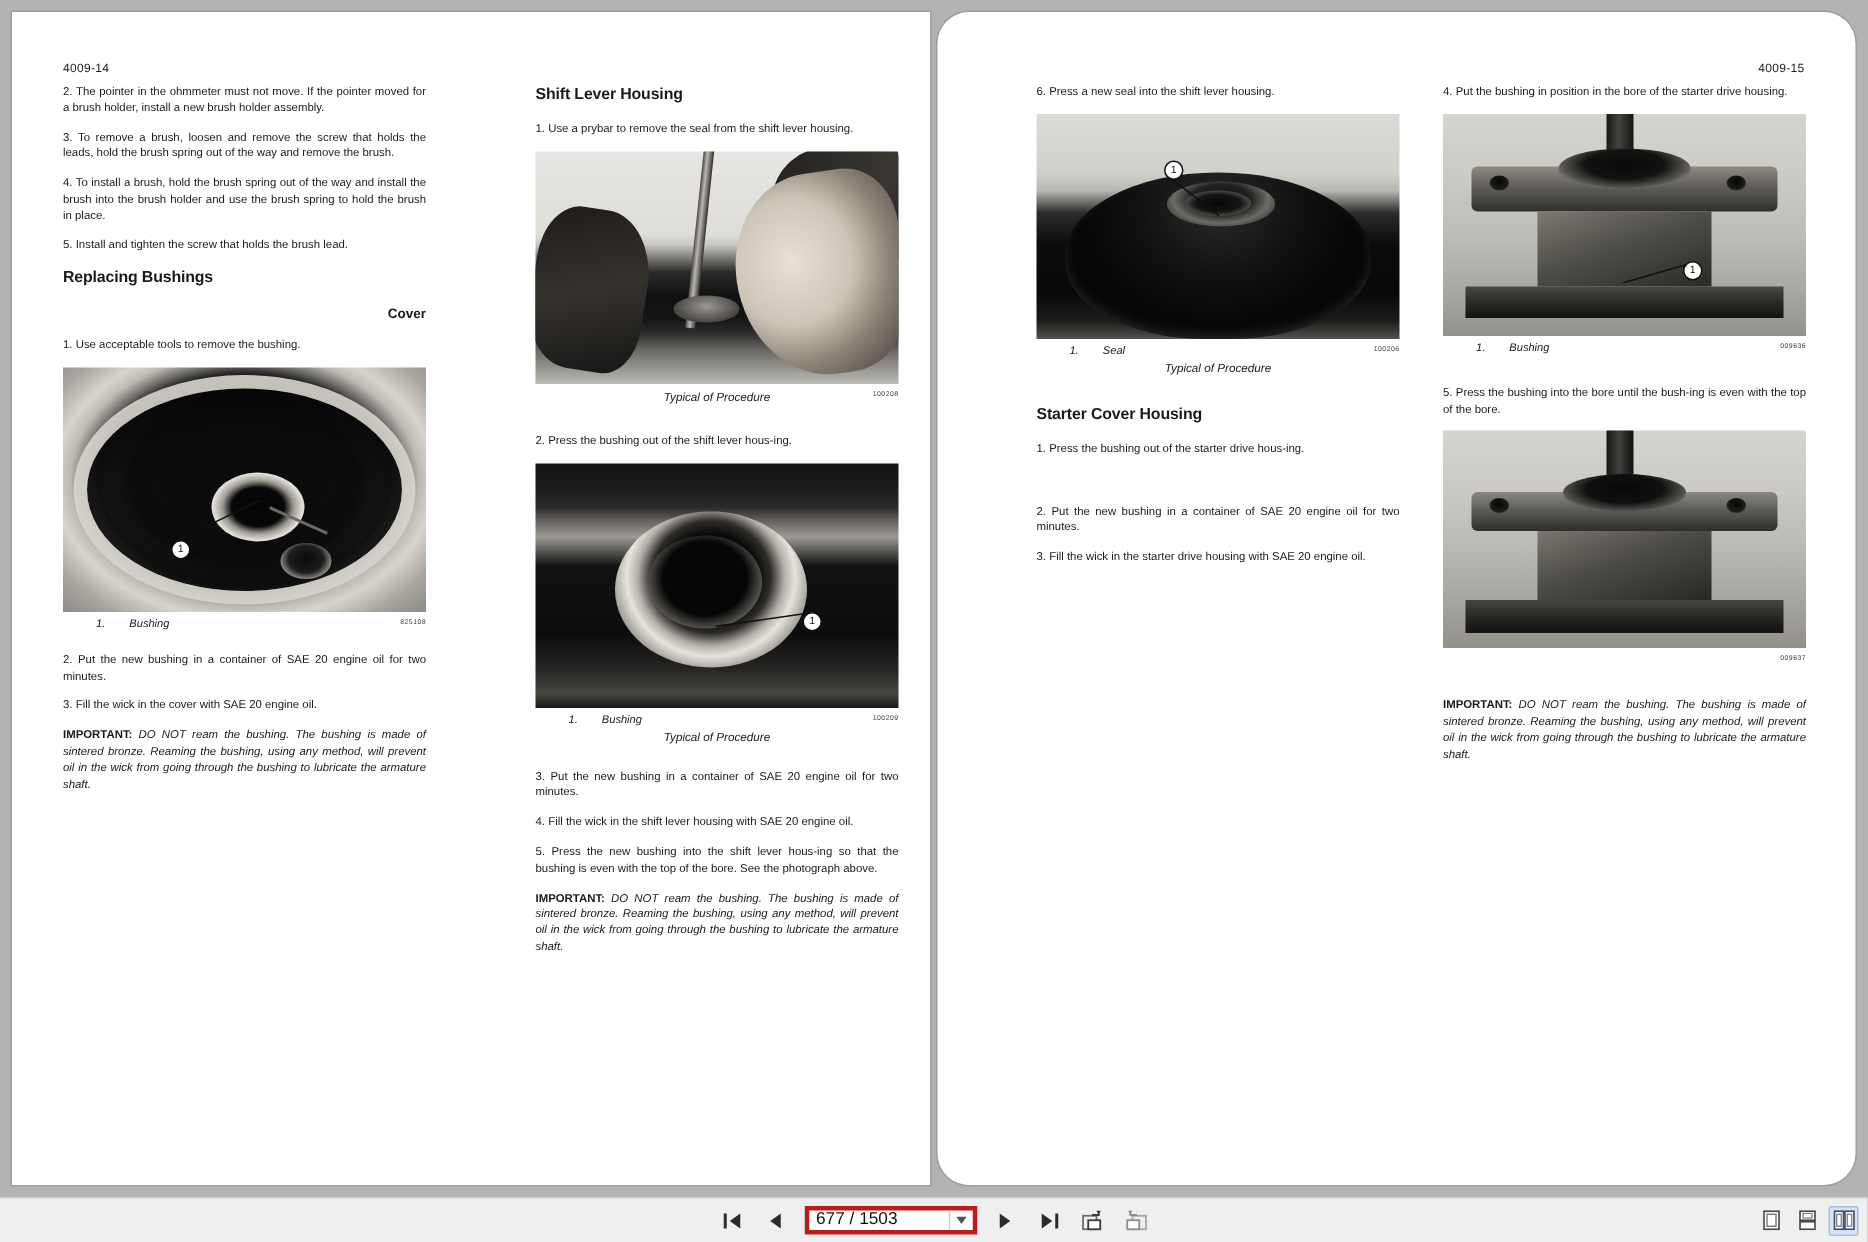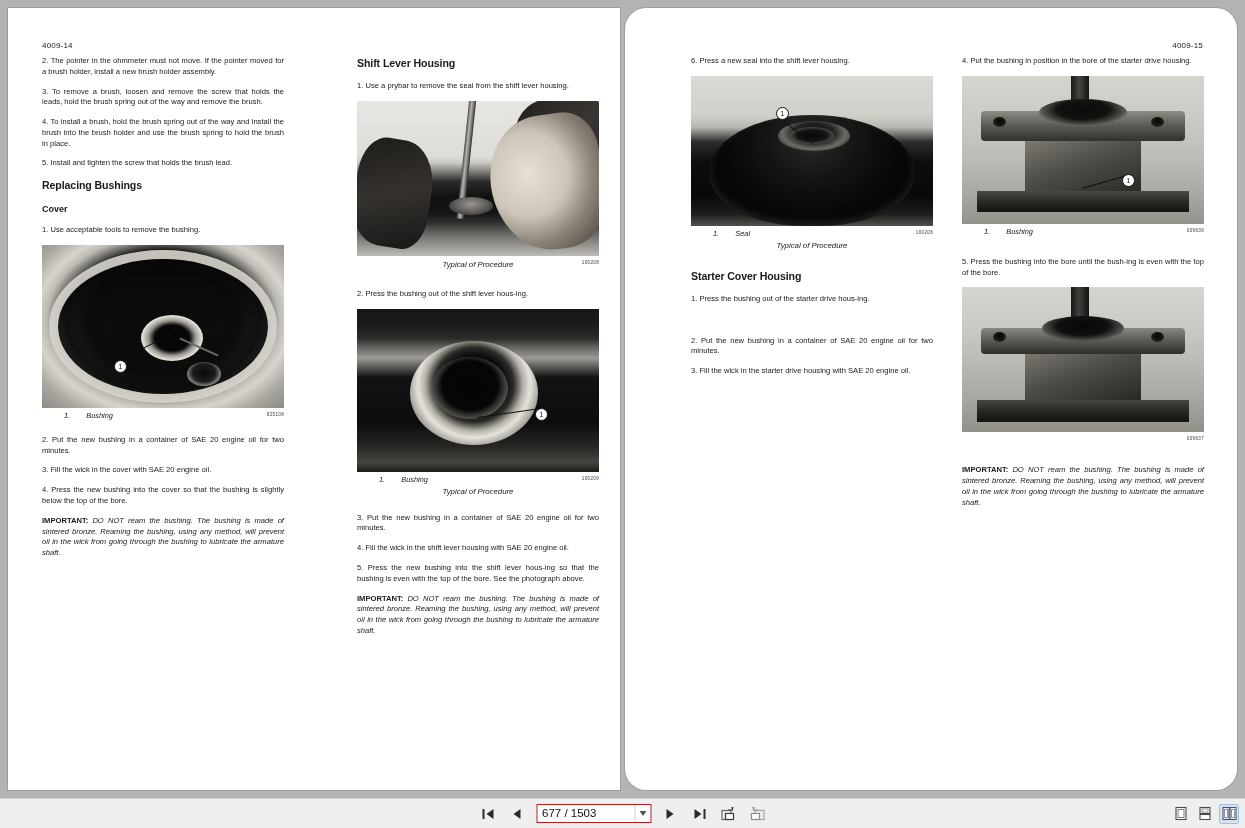--- a/index.html
+++ b/index.html
@@ -60,21 +60,21 @@
     font-size: 10.6px;
     font-weight: bold;
     margin: 0 0 10px 0;
     letter-spacing: -0.1px;
     text-align: left;
   }
   h3.sub {
     font-size: 9px;
     font-weight: bold;
     margin: 0 0 9px 0;
-    text-align: left;
+    text-align: right;
   }
 
   p.important {
     margin: 0 0 9px 0;
     font-style: italic;
   }
   p.important b { font-style: normal; }
 
   
   .figure { margin: 0 0 4px 0; }
@@ -330,21 +330,21 @@
   .tbtn svg { display: block; }
   .tbtn.sel {
     background: #d7e4f5;
     border: 1px solid #a7bfdc;
     border-radius: 2px;
   }
   #page-field {
     display: flex; align-items: center;
     width: 115px; height: 19px;
     background: #ffffff;
-    border: 1px solid #b91c1c;
+    border: 3px solid #b91c1c;
     padding: 0 0 0 5px;
     font-size: 11.5px;
     color: #111;
     position: relative;
   }
   #page-field .pf-val { flex: 1; line-height: 17px; }
   #page-field .pf-arrow {
     width: 16px; height: 100%;
     display: flex; align-items: center; justify-content: center;
     border-left: 1px solid #d0d0d0;
@@ -407,24 +407,20 @@
 
         <div style="height:10px"></div>
 
         <p class="step">
           <span class="num">2.</span>
           <span>Put the new bushing in a container of SAE 20 engine oil for two minutes.</span>
         </p>
         <p class="step">
           <span class="num">3.</span>
           <span>Fill the wick in the cover with SAE 20 engine oil.</span>
-        </p>
-        <p class="step">
-          <span class="num">4.</span>
-          <span>Press the new bushing into the cover so that the bushing is slightly below the top of the bore.</span>
         </p>
 
         <p class="important">
           <b>IMPORTANT:</b>
           <span>DO NOT ream the bushing. The bushing is made of sintered bronze. Reaming the bushing, using any method, will prevent oil in the wick from going through the bushing to lubricate the armature shaft.</span>
         </p>
       </div>
 
       <div class="col c2">
 

